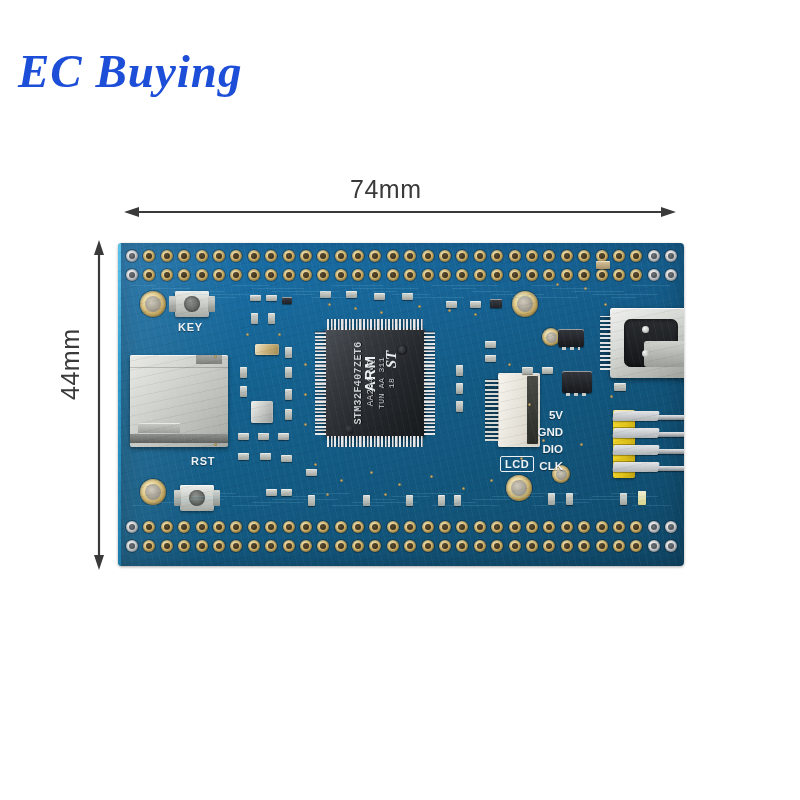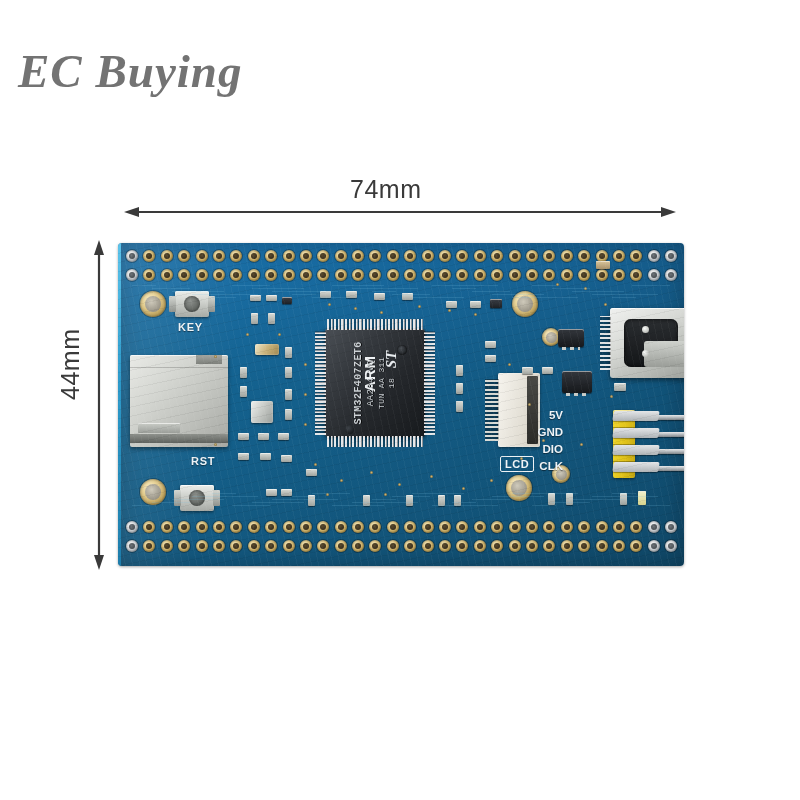--- a/index.html
+++ b/index.html
@@ -10,21 +10,21 @@
     position:relative;overflow:hidden;
   }
   .stage{position:absolute;left:0;top:0;width:800px;height:800px;}
 
   
   .brand{
     position:absolute;left:18px;top:44px;
     font-family:"Liberation Serif",serif;
     font-style:italic;font-weight:bold;
     font-size:47px;letter-spacing:1px;
-    color:#737373;
+    color:#1d4ed8;
     white-space:nowrap;
     text-align:center;
   }
 
   
   .dim-label{position:absolute;color:#3a3a3a;font-size:25px;letter-spacing:.5px;}
   #dim-w-label{left:350px;top:175px;}
   #dim-h-label{left:56px;top:400px;transform:rotate(-90deg);transform-origin:left top;white-space:nowrap;}
 
   .arrow-h{position:absolute;left:124px;top:205px;width:552px;height:14px;}

